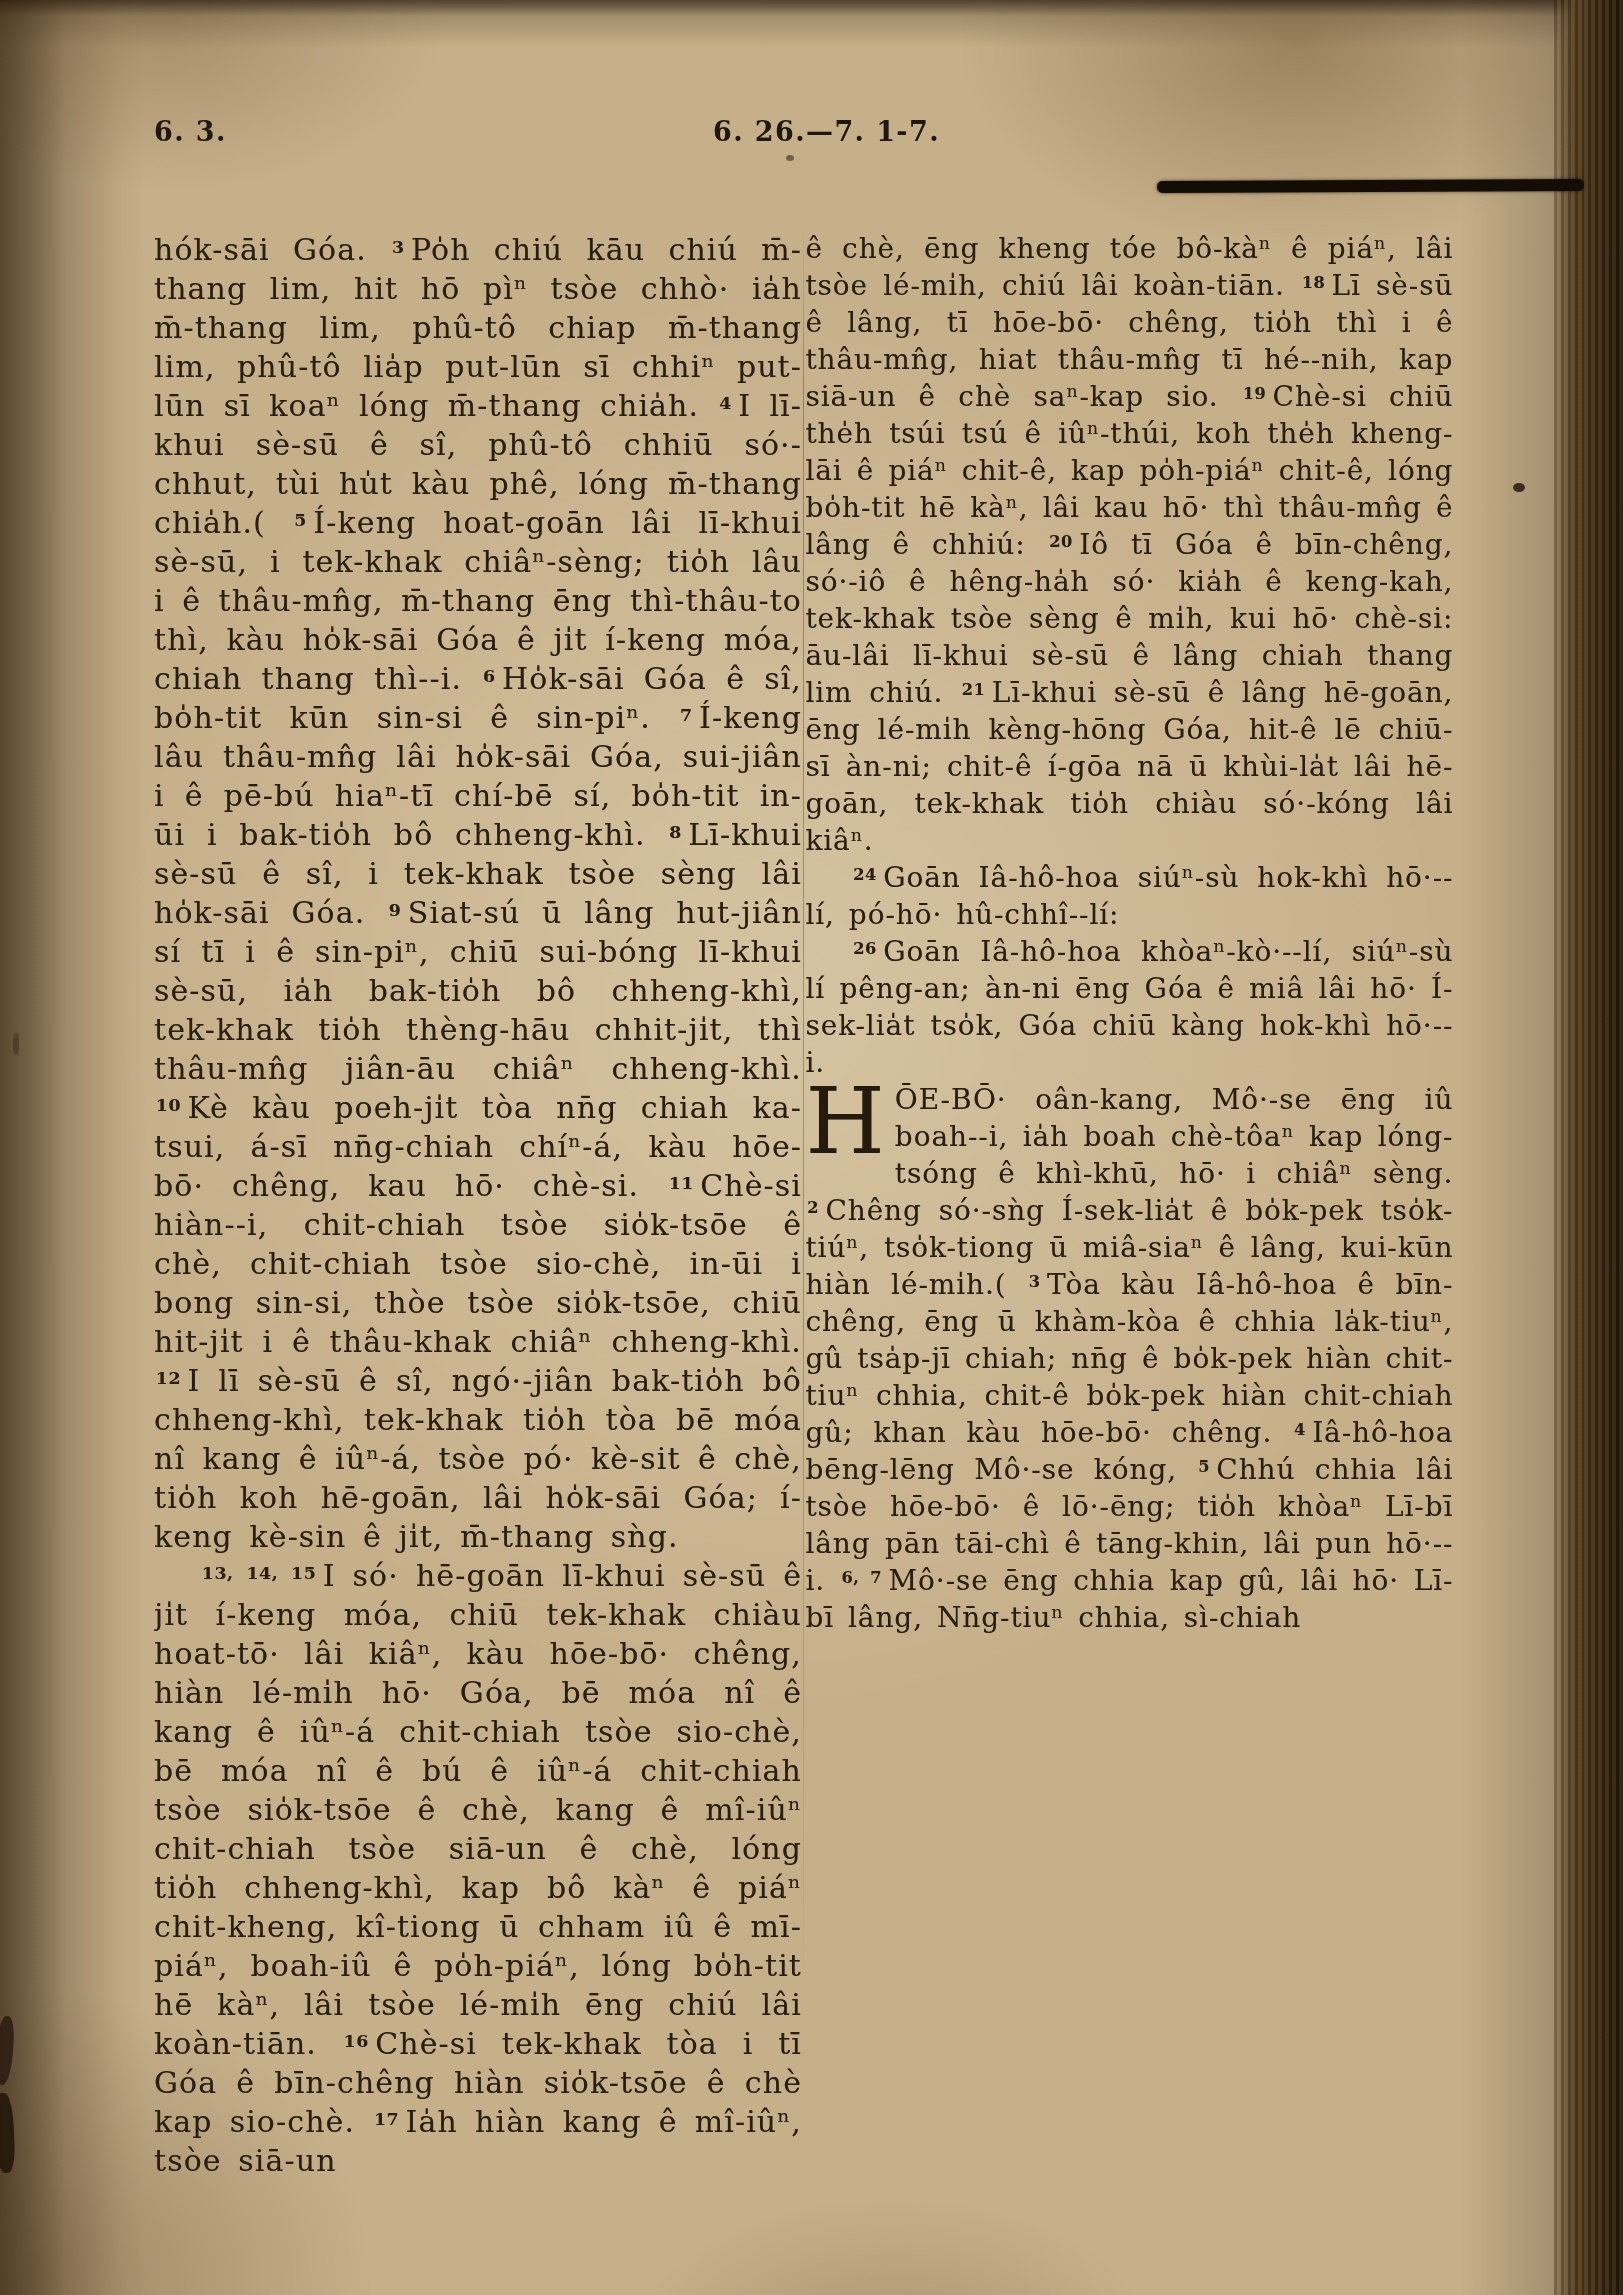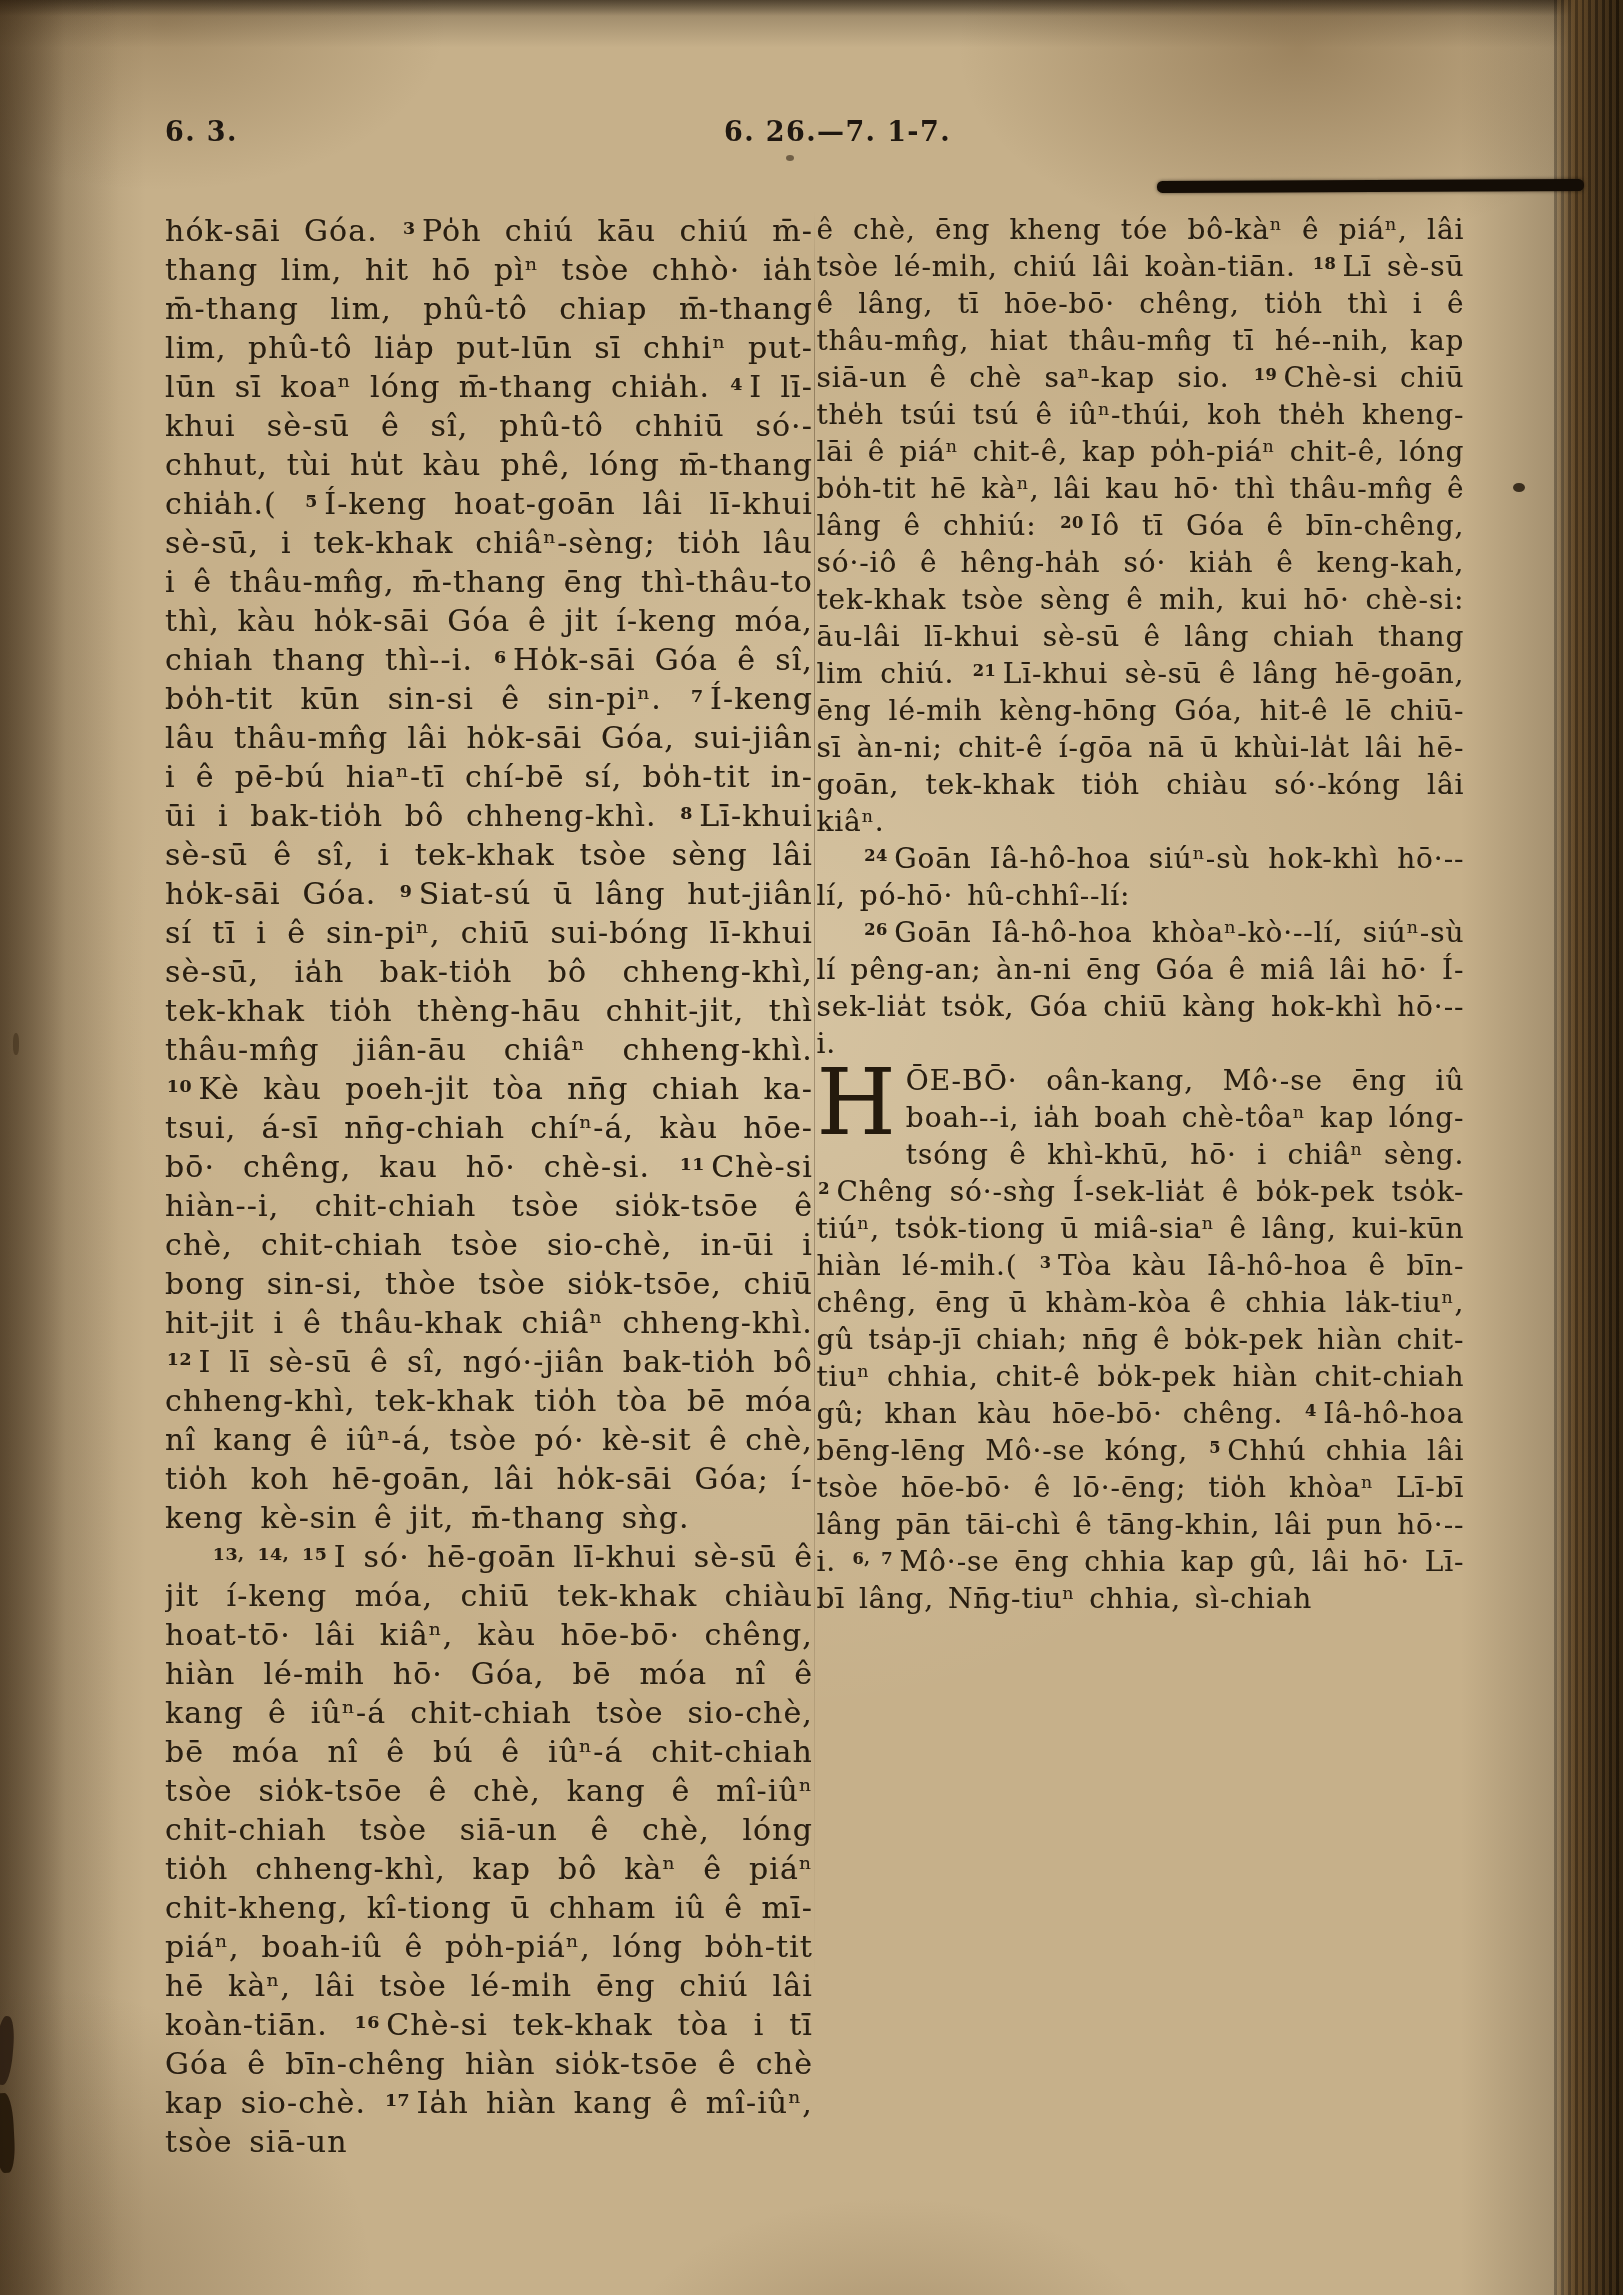--- a/index.html
+++ b/index.html
@@ -41,31 +41,31 @@
     position:absolute;left:1157px;top:180px;width:427px;height:11.5px;
     background:#140d06;border-radius:5.5px;transform:rotate(-0.25deg);
     box-shadow:0 0 3.7px rgba(19,13,6,0.65);
   }
   .mark-a{position:absolute;left:-3.7px;top:2016px;width:16.5px;height:69px;background:#2a1c10;border-radius:45%;transform:rotate(5deg);opacity:.85;}
   .mark-b{position:absolute;left:-5.5px;top:2093px;width:19px;height:80px;background:#241709;border-radius:40%;transform:rotate(-3deg);opacity:.9;}
   .mark-c{position:absolute;left:13px;top:1033px;width:6.4px;height:22px;background:#3a2a16;border-radius:40%;opacity:.5;}
   .speck-a{position:absolute;left:1513px;top:483px;width:12px;height:9.2px;background:#1d1308;border-radius:50%;opacity:.8;}
   .speck-b{position:absolute;left:786px;top:155px;width:8.3px;height:6.4px;background:#2a1d0e;border-radius:50%;opacity:.55;}
 
-  .page-content{position:absolute;left:165px;top:116px;width:1345px;}
+  .page-content{position:absolute;left:154px;top:116px;width:1345px;}
   .page-header{
     display:grid;grid-template-columns:1fr auto 1fr;align-items:baseline;
     font-weight:700;color:#1f1710;
   }
   .header-left{justify-self:start;font-size:27px;letter-spacing:1.4px;}
   .header-title{justify-self:center;font-size:35px;letter-spacing:4.6px;}
   .header-right{justify-self:end;font-size:27px;letter-spacing:1.4px;}
 
   .columns{
-    margin-top:64px;display:flex;gap:1px;height:1974px;overflow:hidden;
+    margin-top:83px;display:flex;gap:1px;height:1974px;overflow:hidden;
   }
   .column{
     width:648px;text-align:justify;color:#281e11;
     text-shadow:0 0 0.5px rgba(40,30,18,0.35);
   }
   .column.left{font-size:30px;line-height:39px;letter-spacing:1.1px;word-spacing:6px;}
   .column.right{font-size:28px;line-height:37px;letter-spacing:0.9px;word-spacing:4.1px;}
   .col-rule{
     width:1.4px;align-self:stretch;
     background:linear-gradient(180deg, rgba(70,52,28,0) 0%, rgba(70,52,28,0.40) 8%, rgba(70,52,28,0.35) 55%, rgba(70,52,28,0) 90%);

